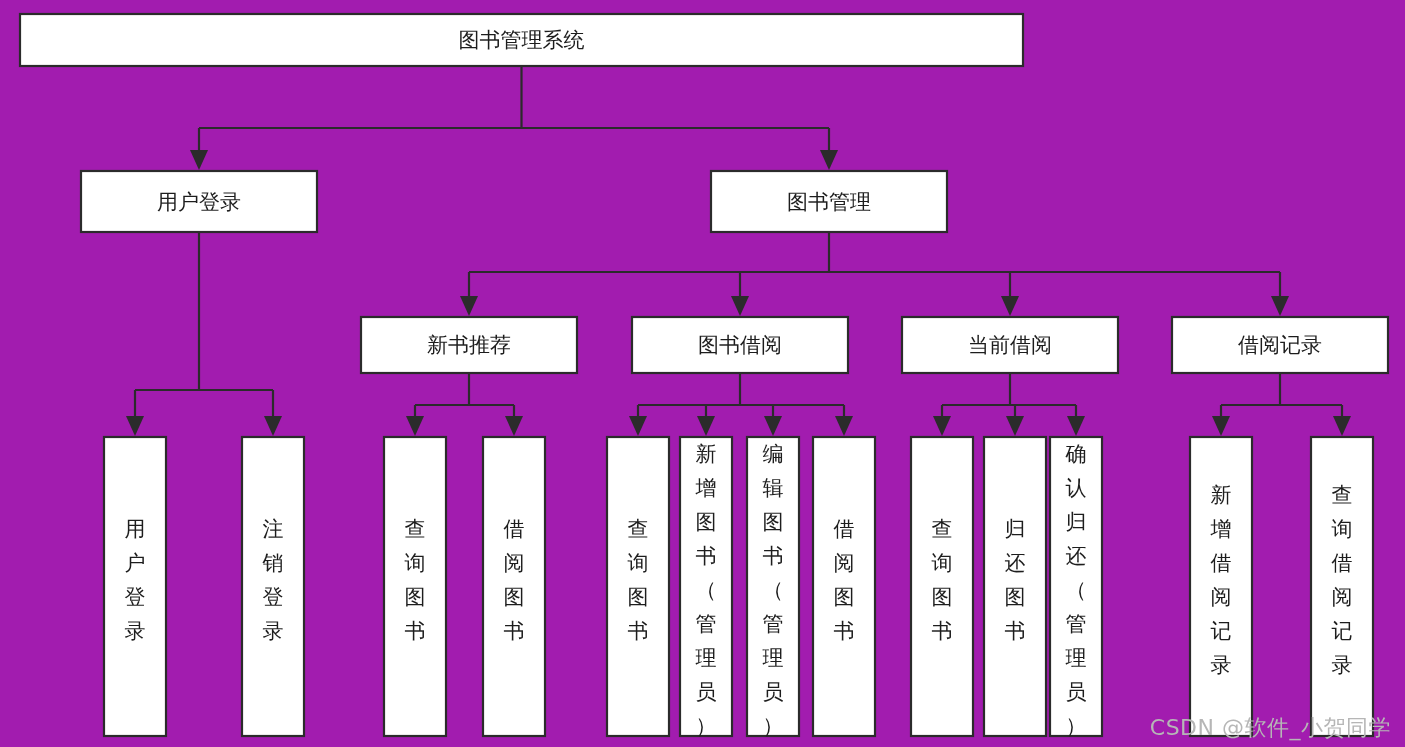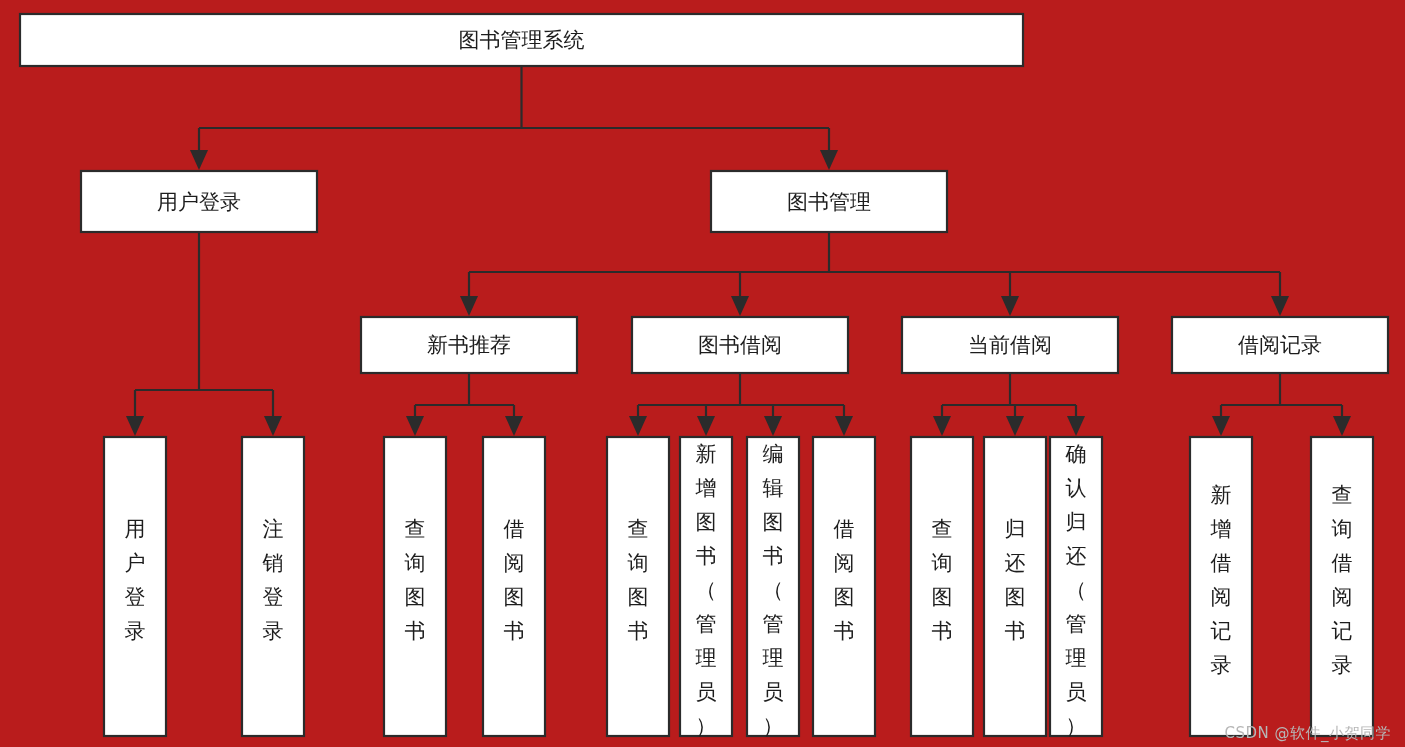--- a/index.html
+++ b/index.html
@@ -8,21 +8,21 @@
     padding: 0;
     background: #ffffff;
   }
   body {
     font-family: "DejaVu Sans", "Liberation Sans", sans-serif;
   }
   #diagram-root {
     position: relative;
     width: 1405px;
     height: 747px;
-    background: #b91c1c;
+    background: #a21caf;
     overflow: hidden;
   }
   svg.flow {
     position: absolute;
     left: 0;
     top: 0;
     width: 1405px;
     height: 747px;
     display: block;
   }
@@ -55,21 +55,21 @@
     font-family: "DejaVu Sans", "Liberation Sans", sans-serif;
     font-size: 21px;
     text-anchor: middle;
     white-space: pre;
   }
   .watermark {
     position: absolute;
     right: 14px;
     bottom: 4px;
     font-family: "DejaVu Sans", "Liberation Sans", sans-serif;
-    font-size: 15px;
+    font-size: 22px;
     color: #b6b6b6;
     letter-spacing: 0.5px;
     user-select: none;
     pointer-events: none;
   }
 </style>
 </head>
 <body>
 
 <div id="diagram-root">

